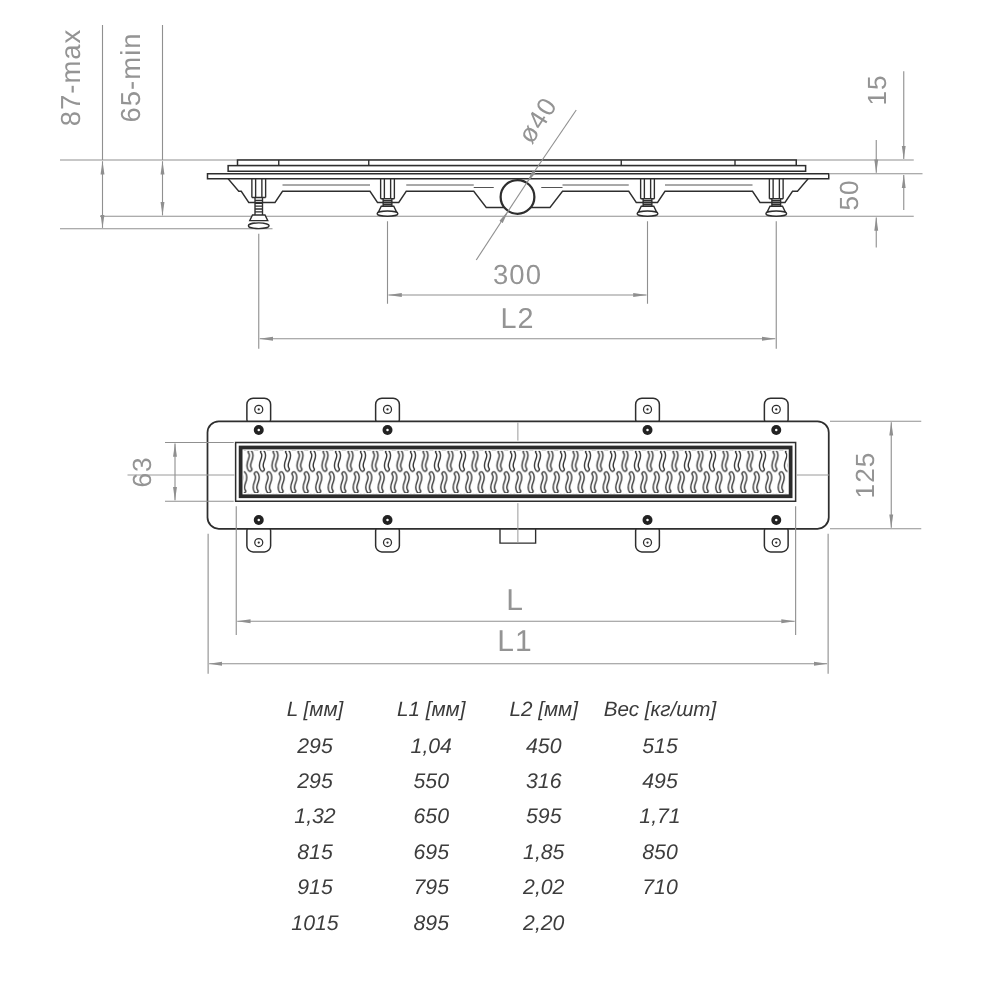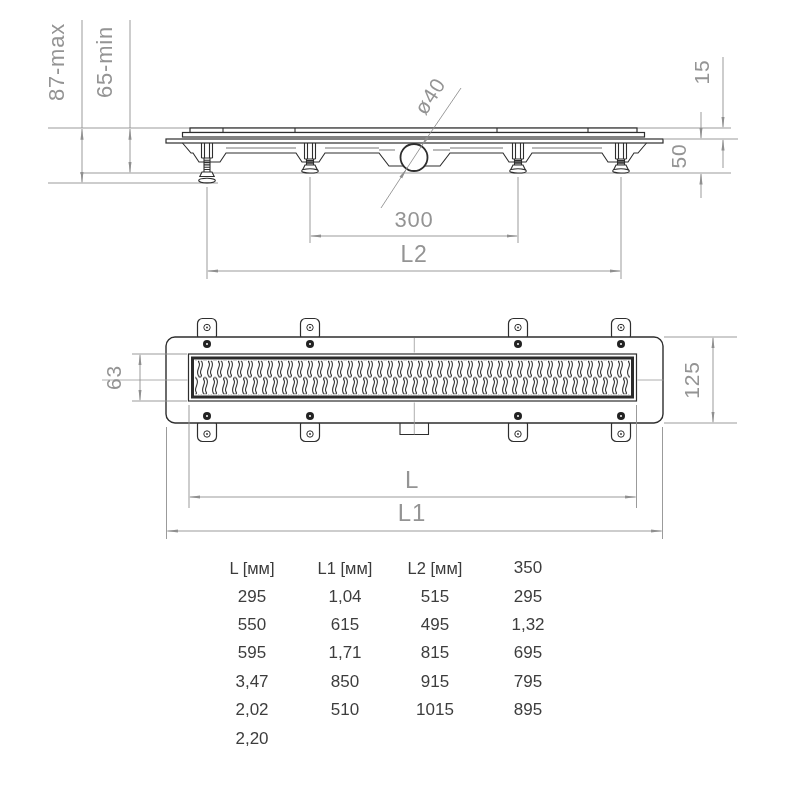--- a/index.html
+++ b/index.html
@@ -8,21 +8,21 @@
   svg{display:block;}
   
   .part{stroke:#2e2e2e;stroke-width:1.1;fill:none;}
   .partf{stroke:#2e2e2e;stroke-width:1.2;fill:#ffffff;}
   .thin{stroke:#3a3a3a;stroke-width:0.7;fill:none;}
   .dim{stroke:#909090;stroke-width:0.9;fill:none;}
   .cl{stroke:#9a9a9a;stroke-width:0.8;fill:none;}
   text.dimt{fill:#949494;letter-spacing:0.8px;font-family:"Liberation Sans",sans-serif;font-weight:400;}
   
   .spec-table{position:absolute;left:205px;top:554px;display:grid;grid-template-columns:94px 92px 88px 98px;color:#3d3d3d;font-size:17px;}
-  .spec-table .cell{height:28.4px;display:flex;align-items:center;justify-content:center;white-space:nowrap;}
+  .spec-table .cell{height:28.4px;display:flex;align-items:center;justify-content:center;white-space:nowrap;font-style:italic;}
   .spec-table .head{font-size:16.5px;color:#3b3b3b;}
 </style>
 </head>
 <body>
 
 <div class="stage">
 <svg width="800" height="545" viewBox="0 0 800 545">
   <defs>
     <marker id="arw" viewBox="0 0 12 4" refX="11.6" refY="2" markerWidth="11" markerHeight="3.8" orient="auto-start-reverse" markerUnits="userSpaceOnUse">
       <path d="M0,0.3 L12,2 L0,3.7 Z" fill="#8f8f8f"></path>
@@ -213,43 +213,45 @@
       <line class="dim" x1="167.3" y1="531" x2="661.7" y2="531" marker-start="url(#arw)" marker-end="url(#arw)"></line>
       <text class="dimt" font-size="24" text-anchor="middle" x="412" y="521">L1</text>
     </g>
   </g>
 </svg>
 
 <div class="spec-table">
   <div class="cell head">L [мм]</div>
   <div class="cell head">L1 [мм]</div>
   <div class="cell head">L2 [мм]</div>
-
-  <div class="cell">350</div>
+  <div class="cell head">Вес [кг/шт]</div>
+
   <div class="cell">295</div>
   <div class="cell">1,04</div>
 
+  <div class="cell">450</div>
   <div class="cell">515</div>
   <div class="cell">295</div>
 
   <div class="cell">550</div>
-  <div class="cell">615</div>
+  <div class="cell">316</div>
   <div class="cell">495</div>
   <div class="cell">1,32</div>
 
+  <div class="cell">650</div>
   <div class="cell">595</div>
   <div class="cell">1,71</div>
 
   <div class="cell">815</div>
   <div class="cell">695</div>
-  <div class="cell">3,47</div>
+  <div class="cell">1,85</div>
 
   <div class="cell">850</div>
   <div class="cell">915</div>
   <div class="cell">795</div>
   <div class="cell">2,02</div>
 
-  <div class="cell">510</div>
+  <div class="cell">710</div>
   <div class="cell">1015</div>
   <div class="cell">895</div>
   <div class="cell">2,20</div>
 </div>
 </div>
 
 </body></html>

